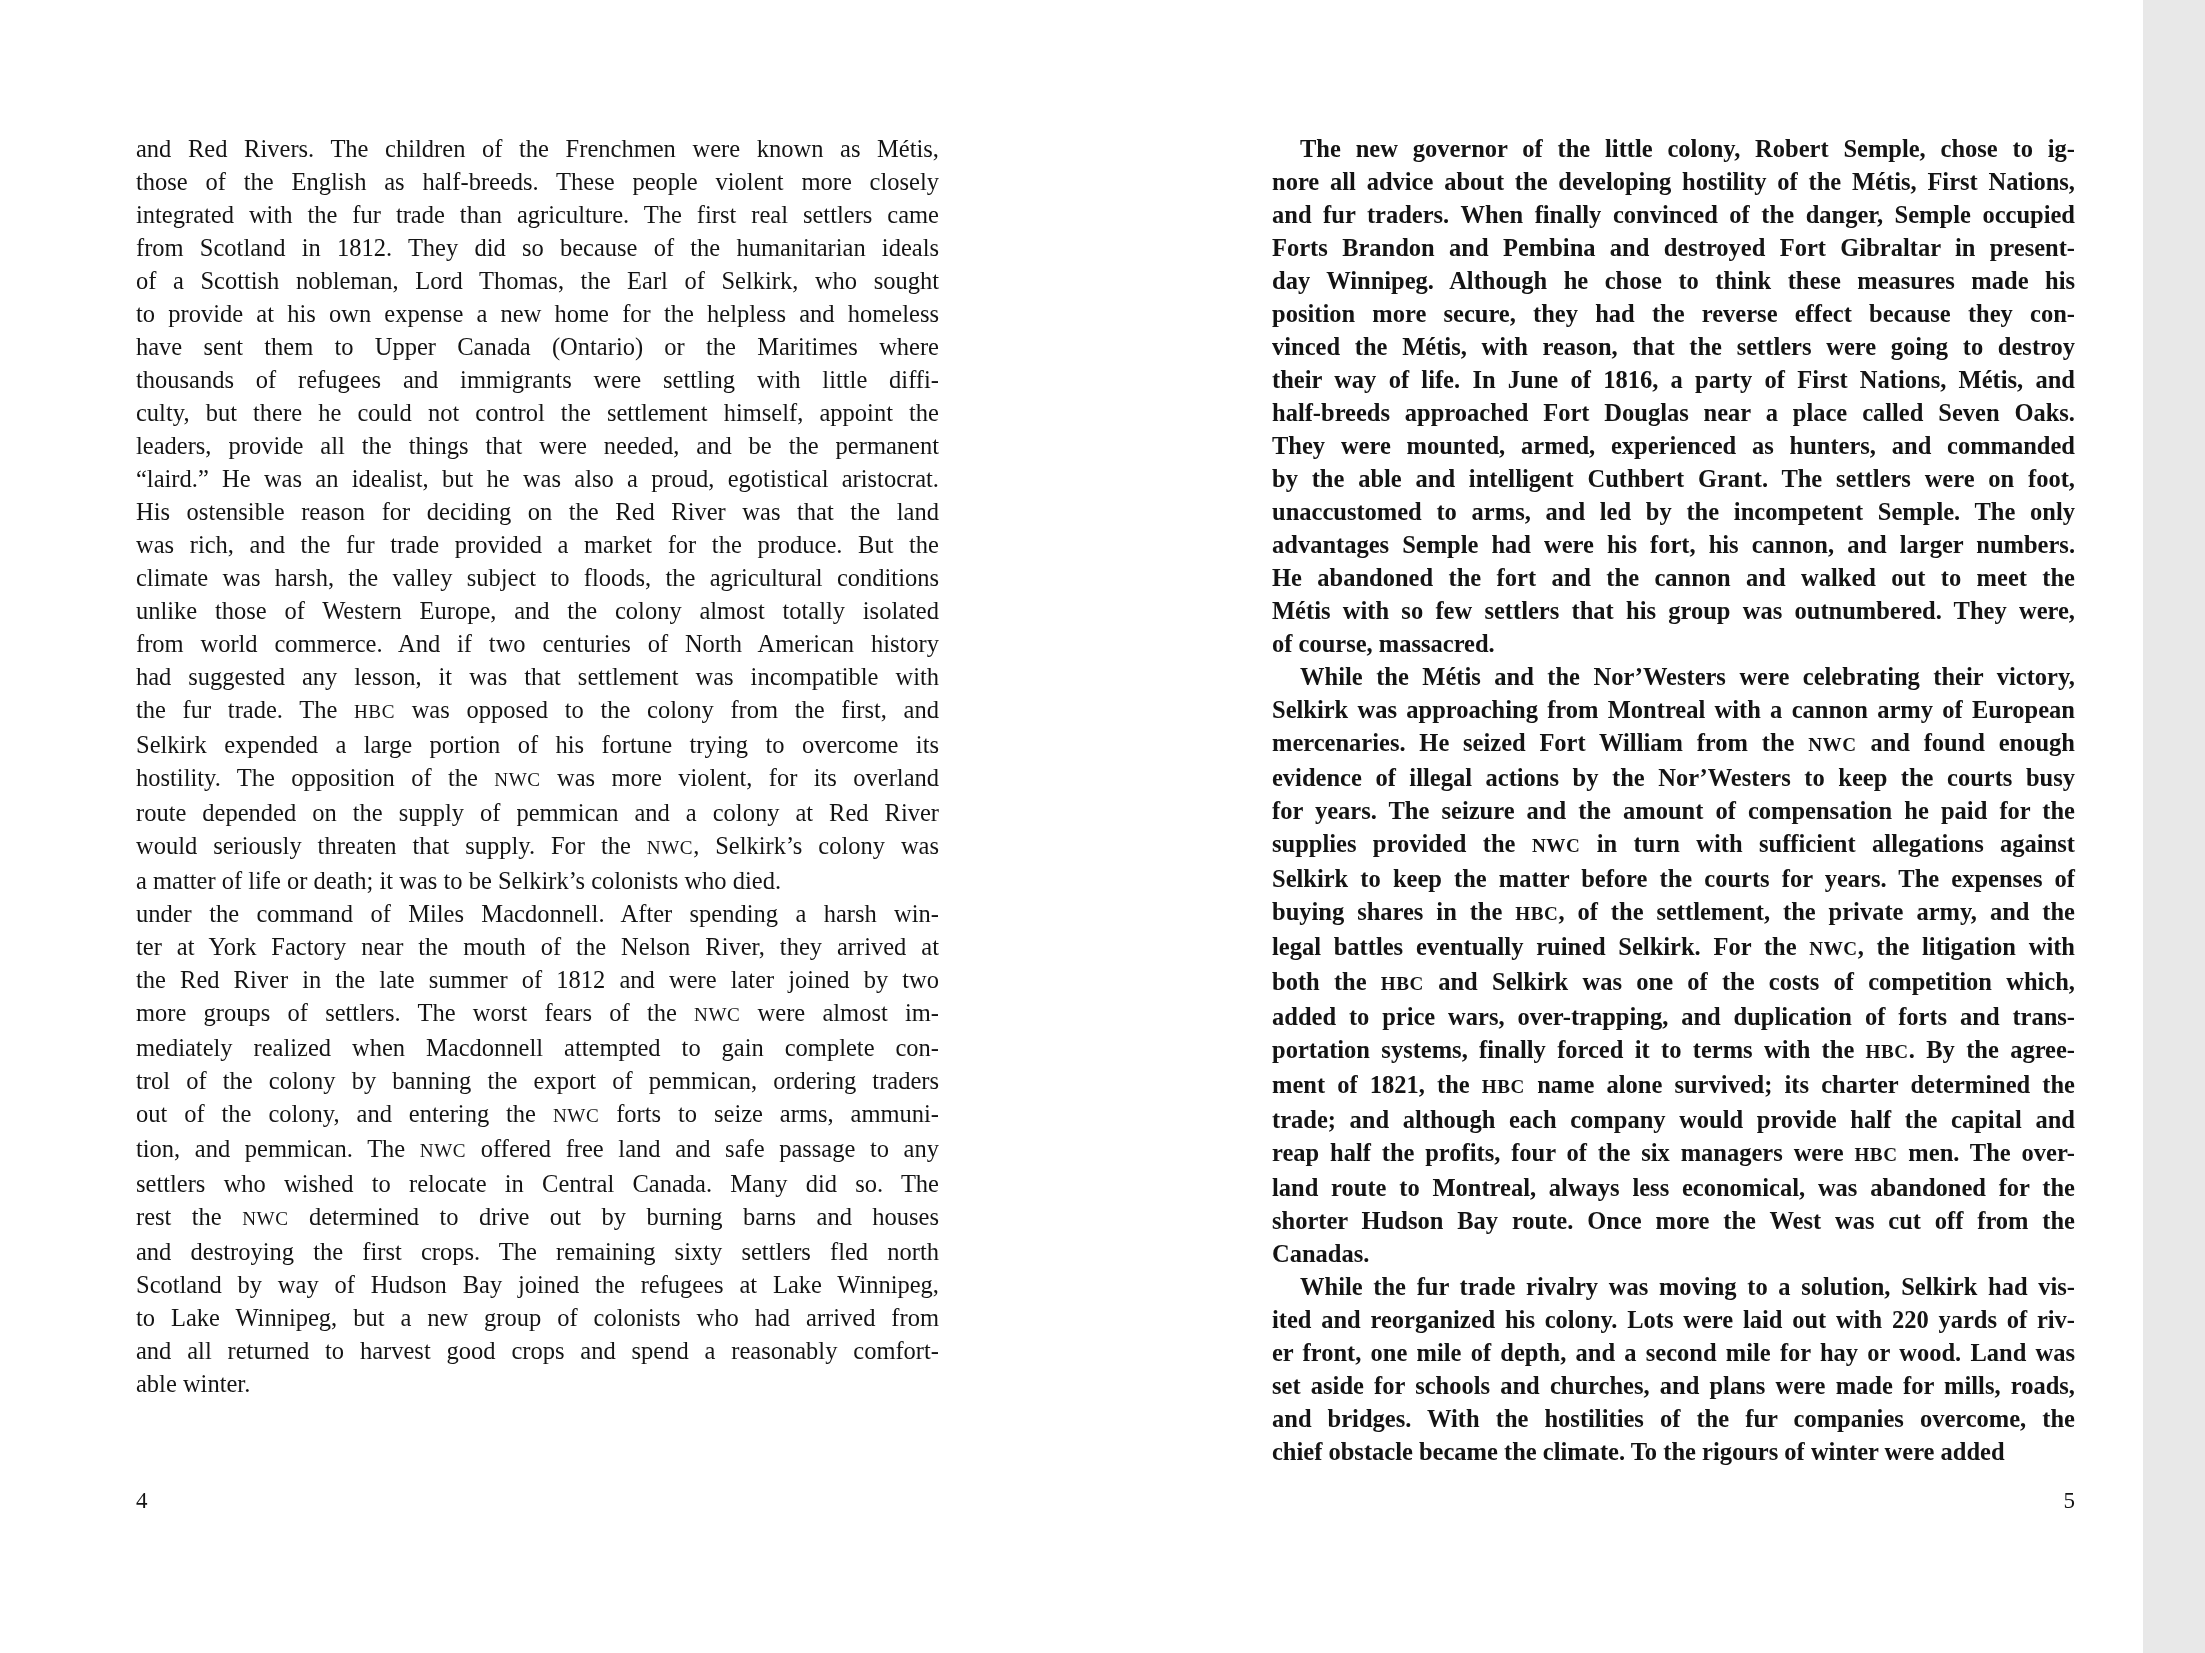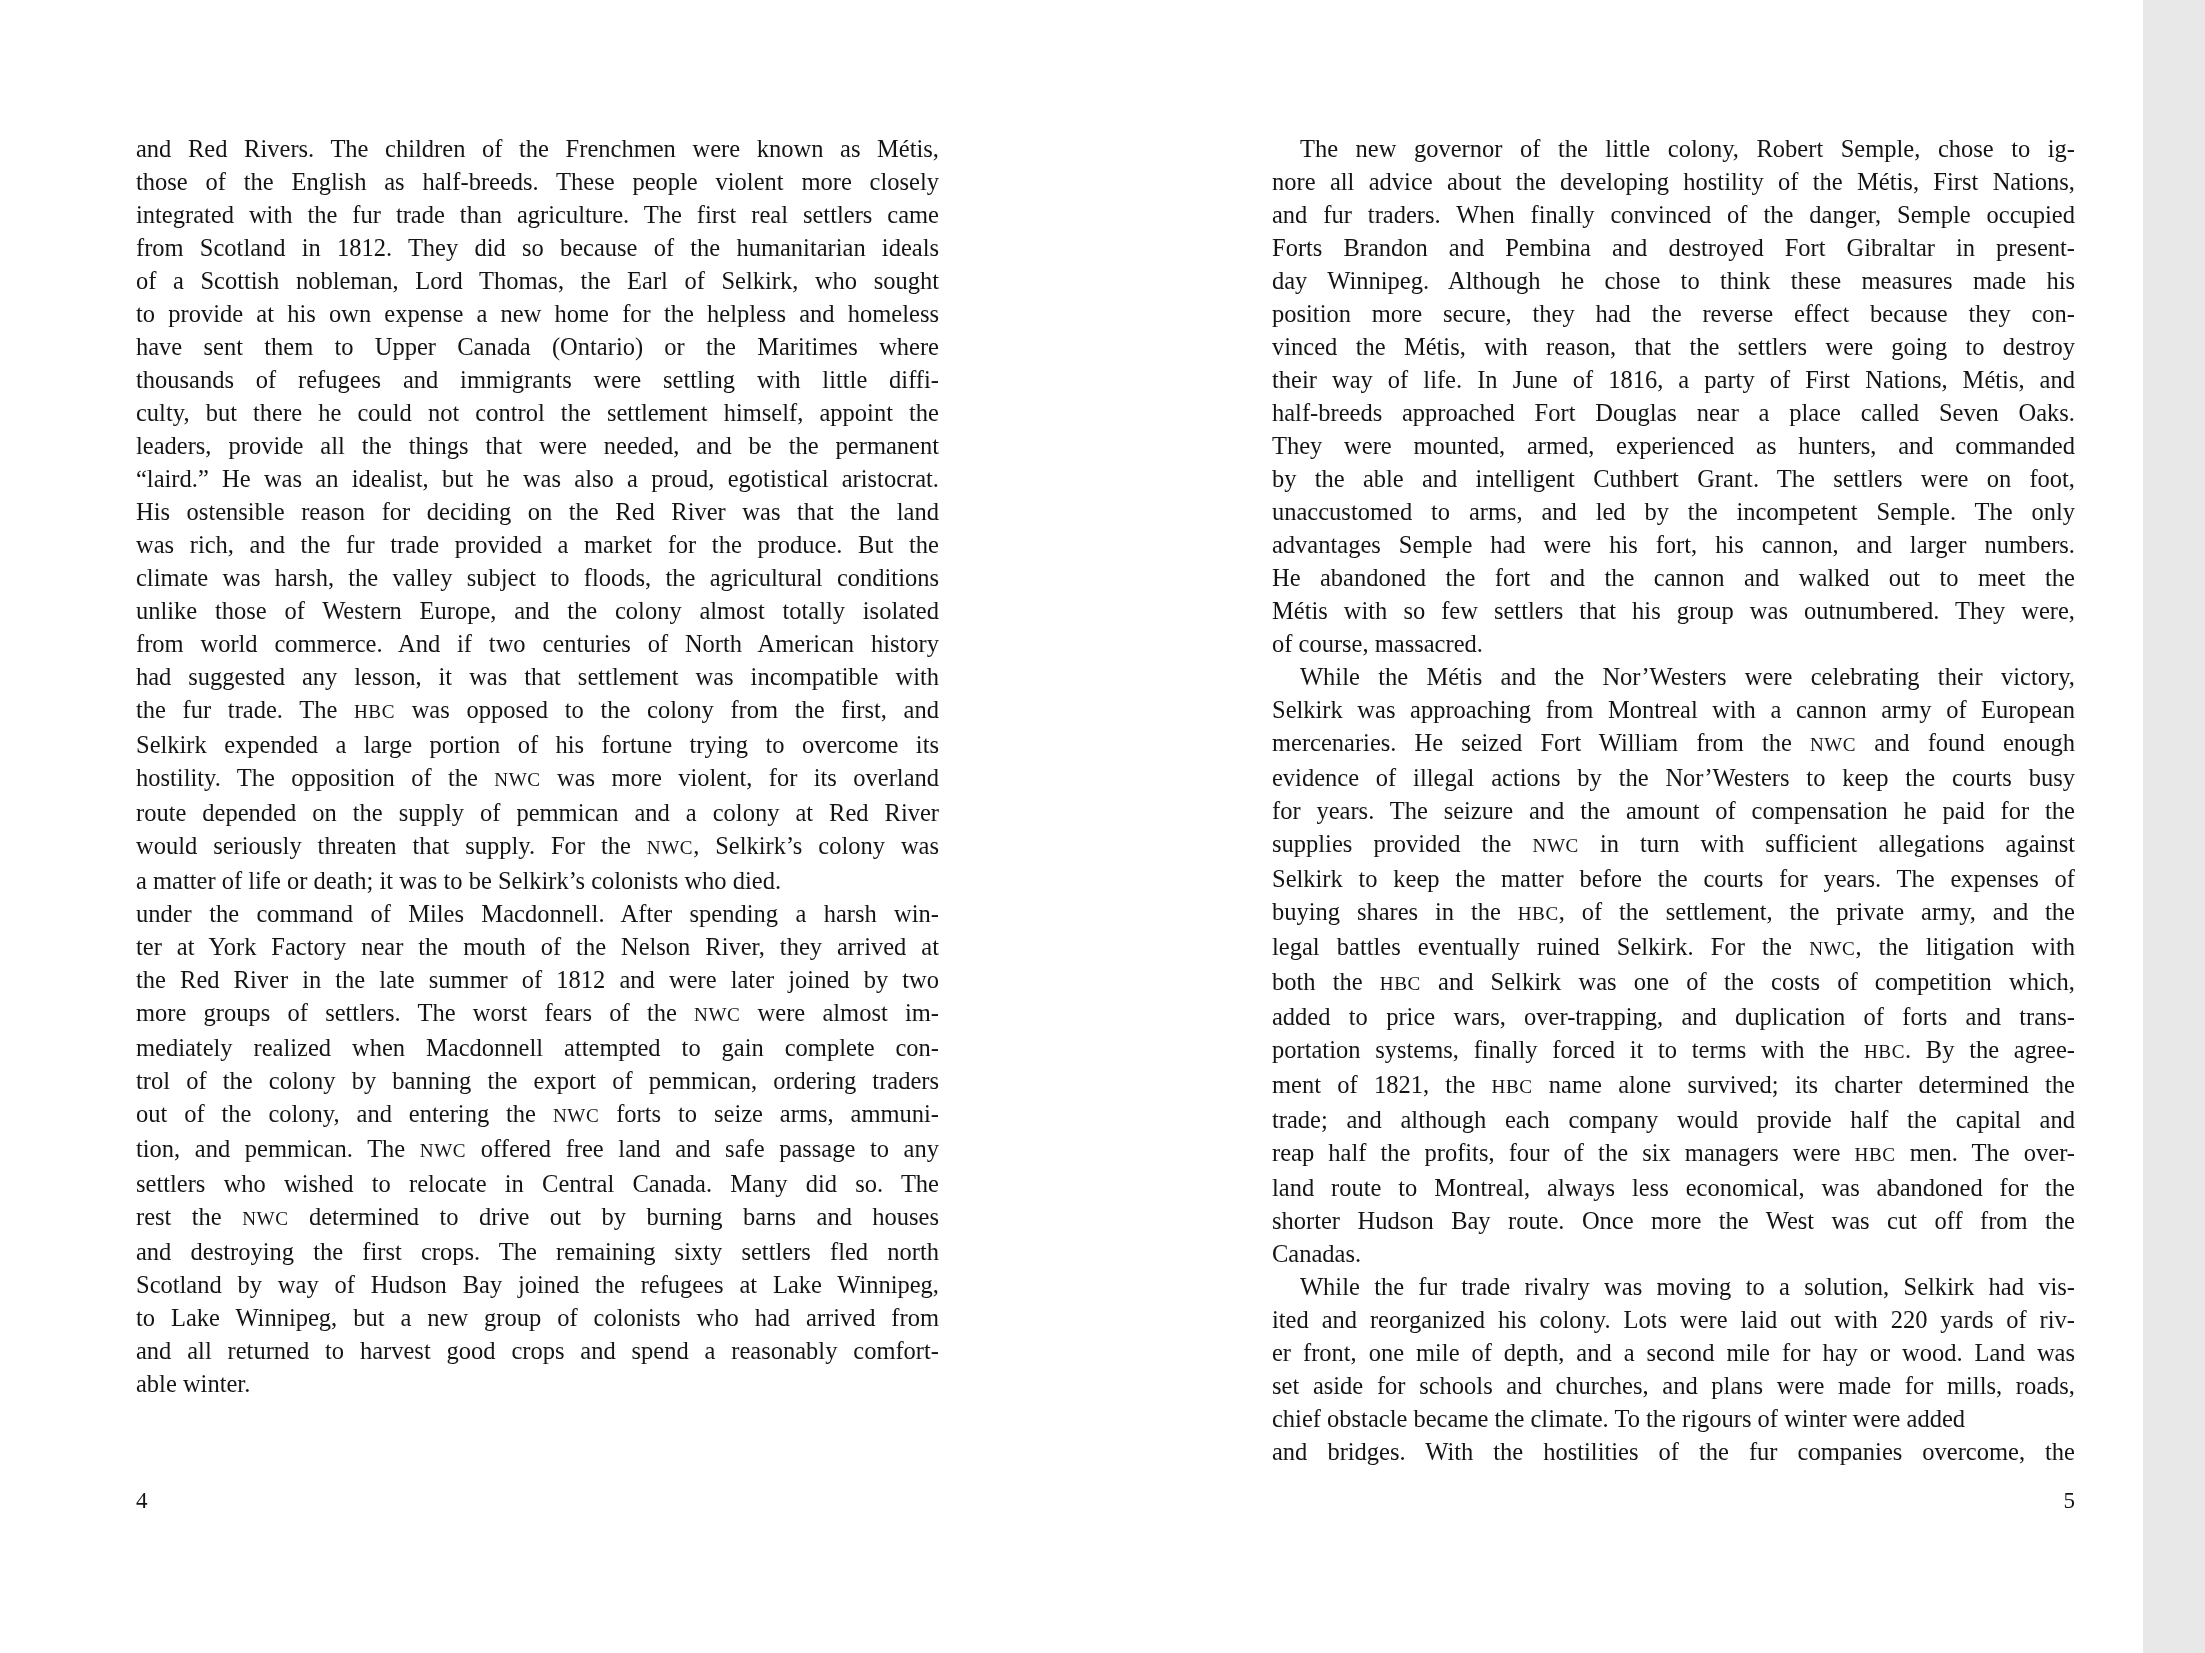--- a/index.html
+++ b/index.html
@@ -14,21 +14,21 @@
     color: #141414;
   }
   .text-column {
     position: absolute;
     top: 132px;
     width: 803px;
     font-size: 24.5px;
     line-height: 33px;
   }
   .col-left  { left: 136px; }
-  .col-right { left: 1272px; }
+  .col-right { left: 1272px; font-weight: bold; }
   .para { margin: 0; padding: 0; }
   .line {
     text-align: justify;
     text-align-last: justify;
     white-space: normal;
   }
   .line.last { text-align-last: left; }
   .line.indent { text-indent: 28px; }
   .sc { font-size: 0.78em; letter-spacing: 0.03em; }
   .page-number {
@@ -127,22 +127,22 @@
         <div class="line">reap half the profits, four of the six managers were <span class="sc">HBC</span> men. The over-</div>
         <div class="line">land route to Montreal, always less economical, was abandoned for the</div>
         <div class="line">shorter Hudson Bay route. Once more the West was cut off from the</div>
         <div class="line last">Canadas.</div>
       </div>
       <div class="para">
         <div class="line indent">While the fur trade rivalry was moving to a solution, Selkirk had vis-</div>
         <div class="line">ited and reorganized his colony. Lots were laid out with 220 yards of riv-</div>
         <div class="line">er front, one mile of depth, and a second mile for hay or wood. Land was</div>
         <div class="line">set aside for schools and churches, and plans were made for mills, roads,</div>
+        <div class="line">and bridges. With the hostilities of the fur companies overcome, the</div>
         <div class="line last">chief obstacle became the climate. To the rigours of winter were added</div>
-        <div class="line">and bridges. With the hostilities of the fur companies overcome, the</div>
       </div>
     </div>
 
   <div class="page-number pn-left">4</div>
 
   <div class="page-number pn-right">5</div>
 </div>
 
 
 </body></html>

